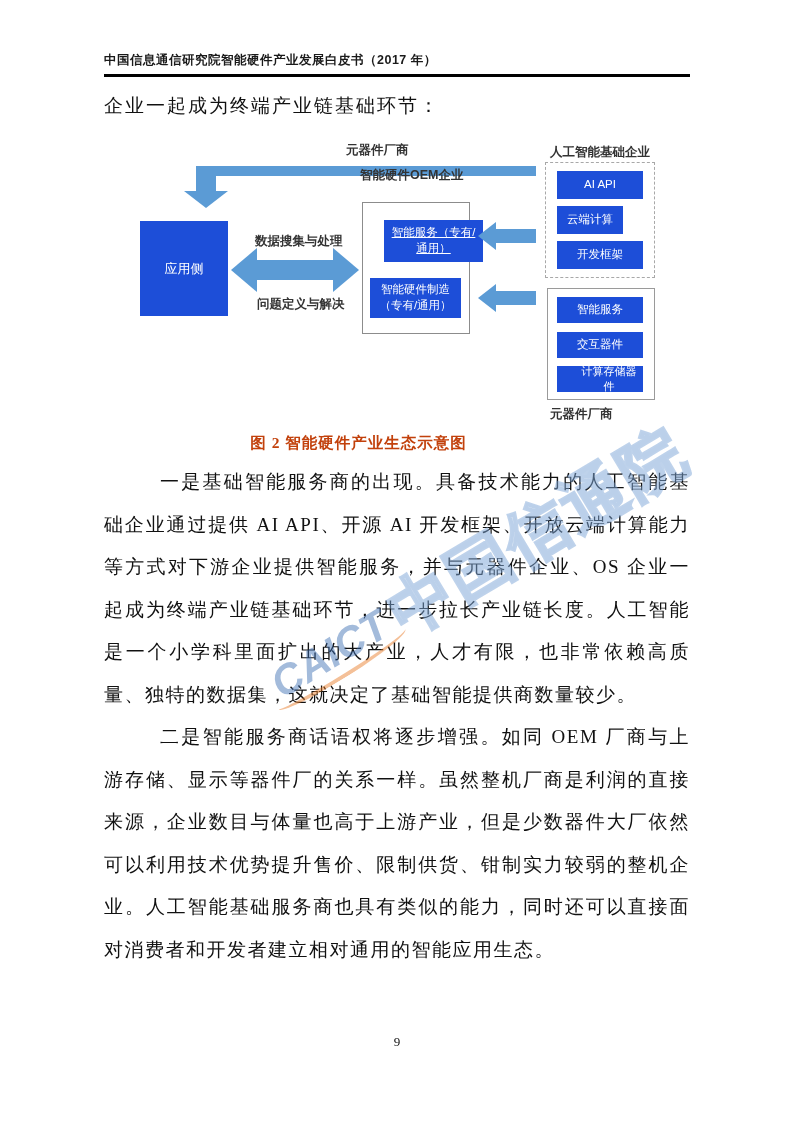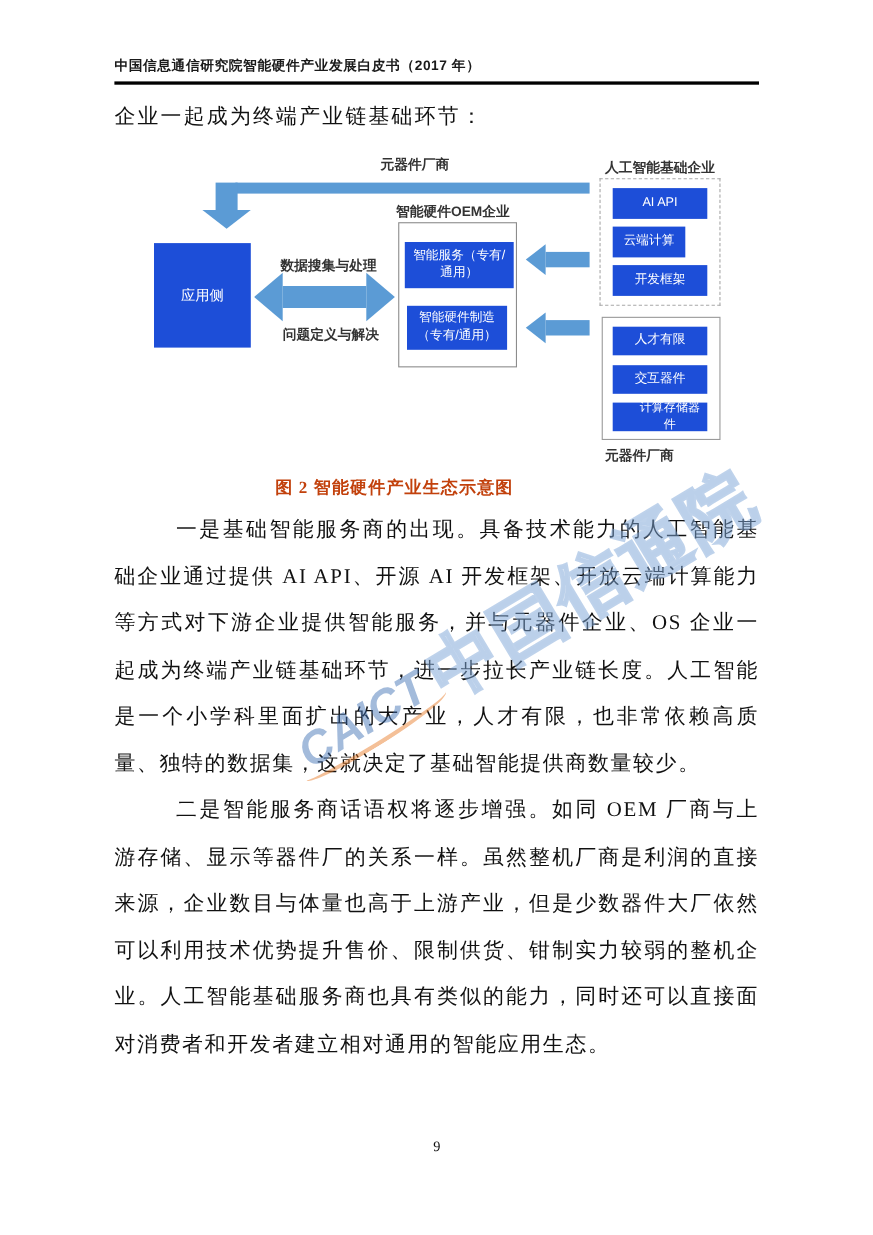--- a/index.html
+++ b/index.html
@@ -79,38 +79,38 @@
     <div class="tri head-down"></div>
 
     <div class="bluebox" style="left:20px; top:85px; width:88px; height:95px; font-size:13px;">应用侧</div>
 
     <div class="fig-label" style="left:135px; top:97px;">数据搜集与处理</div>
     <div class="shape dbl-body"></div>
     <div class="tri dbl-left"></div>
     <div class="tri dbl-right"></div>
     <div class="fig-label" style="left:137px; top:160px;">问题定义与解决</div>
 
-    <div class="fig-label" style="left:240px; top:48px;">智能硬件OEM企业</div>
+    <div class="fig-label" style="left:240px; top:31px;">智能硬件OEM企业</div>
     <div class="groupbox" style="left:242px; top:66px; width:108px; height:132px; border:1px solid #8c8c8c;"></div>
-    <div class="bluebox" style="left:248px; top:84px; width:99px; height:42px;">智能服务（专有/通用）</div>
+    <div class="bluebox" style="left:264px; top:84px; width:99px; height:42px;text-decoration:underline;">智能服务（专有/通用）</div>
     <div class="bluebox" style="left:250px; top:142px; width:91px; height:40px;">智能硬件制造（专有/通用）</div>
 
     <div class="shape feed1-body"></div>
     <div class="tri feed1-head"></div>
     <div class="shape feed2-body"></div>
     <div class="tri feed2-head"></div>
 
     <div class="fig-label" style="left:430px; top:8px;">人工智能基础企业</div>
     <div class="groupbox" style="left:425px; top:26px; width:110px; height:116px; border:1.5px dashed #a8a8a8;"></div>
     <div class="bluebox" style="left:437px; top:35px; width:86px; height:28px;">AI API</div>
     <div class="bluebox" style="left:437px; top:70px; width:66px; height:28px;">云端计算</div>
     <div class="bluebox" style="left:437px; top:105px; width:86px; height:28px;">开发框架</div>
 
     <div class="groupbox" style="left:427px; top:152px; width:108px; height:112px; border:1px solid #9a9a9a;"></div>
-    <div class="bluebox" style="left:437px; top:161px; width:86px; height:26px;">人才有限</div>
+    <div class="bluebox" style="left:437px; top:161px; width:86px; height:26px;">智能服务</div>
     <div class="bluebox" style="left:437px; top:196px; width:86px; height:26px;">交互器件</div>
     <div class="bluebox" style="left:437px; top:230px; width:86px; height:26px; font-size:11px;padding-left:20px;">计算存储器件</div>
     <div class="fig-label" style="left:430px; top:270px;">元器件厂商</div>
   </div>
 
   <div class="caption">图 2 智能硬件产业生态示意图</div>
 
   <div class="body-text">
     <p>一是基础智能服务商的出现。具备技术能力的人工智能基础企业通过提供 AI API、开源 AI 开发框架、开放云端计算能力等方式对下游企业提供智能服务，并与元器件企业、OS 企业一起成为终端产业链基础环节，进一步拉长产业链长度。人工智能是一个小学科里面扩出的大产业，人才有限，也非常依赖高质量、独特的数据集，这就决定了基础智能提供商数量较少。</p>
     <p>二是智能服务商话语权将逐步增强。如同 OEM 厂商与上游存储、显示等器件厂的关系一样。虽然整机厂商是利润的直接来源，企业数目与体量也高于上游产业，但是少数器件大厂依然可以利用技术优势提升售价、限制供货、钳制实力较弱的整机企业。人工智能基础服务商也具有类似的能力，同时还可以直接面对消费者和开发者建立相对通用的智能应用生态。</p>

